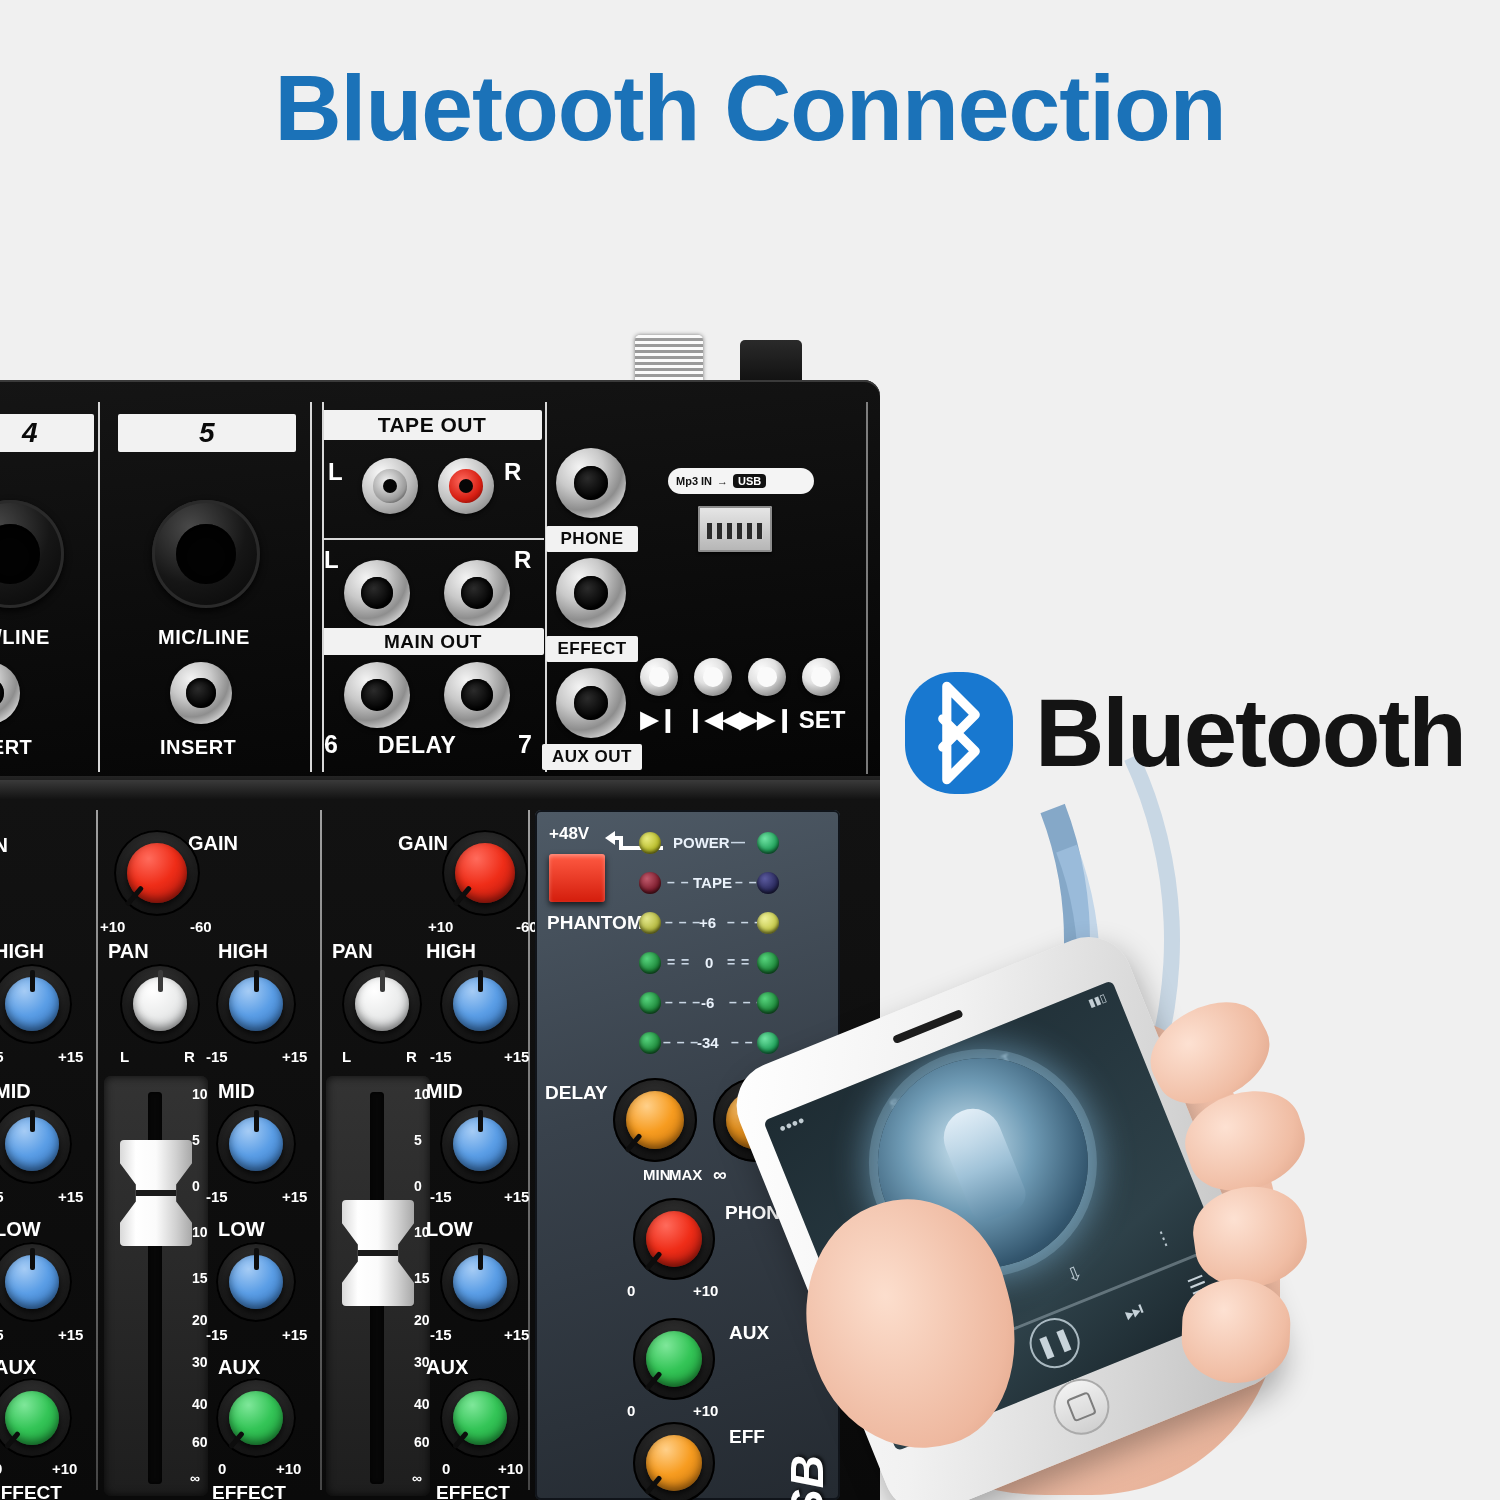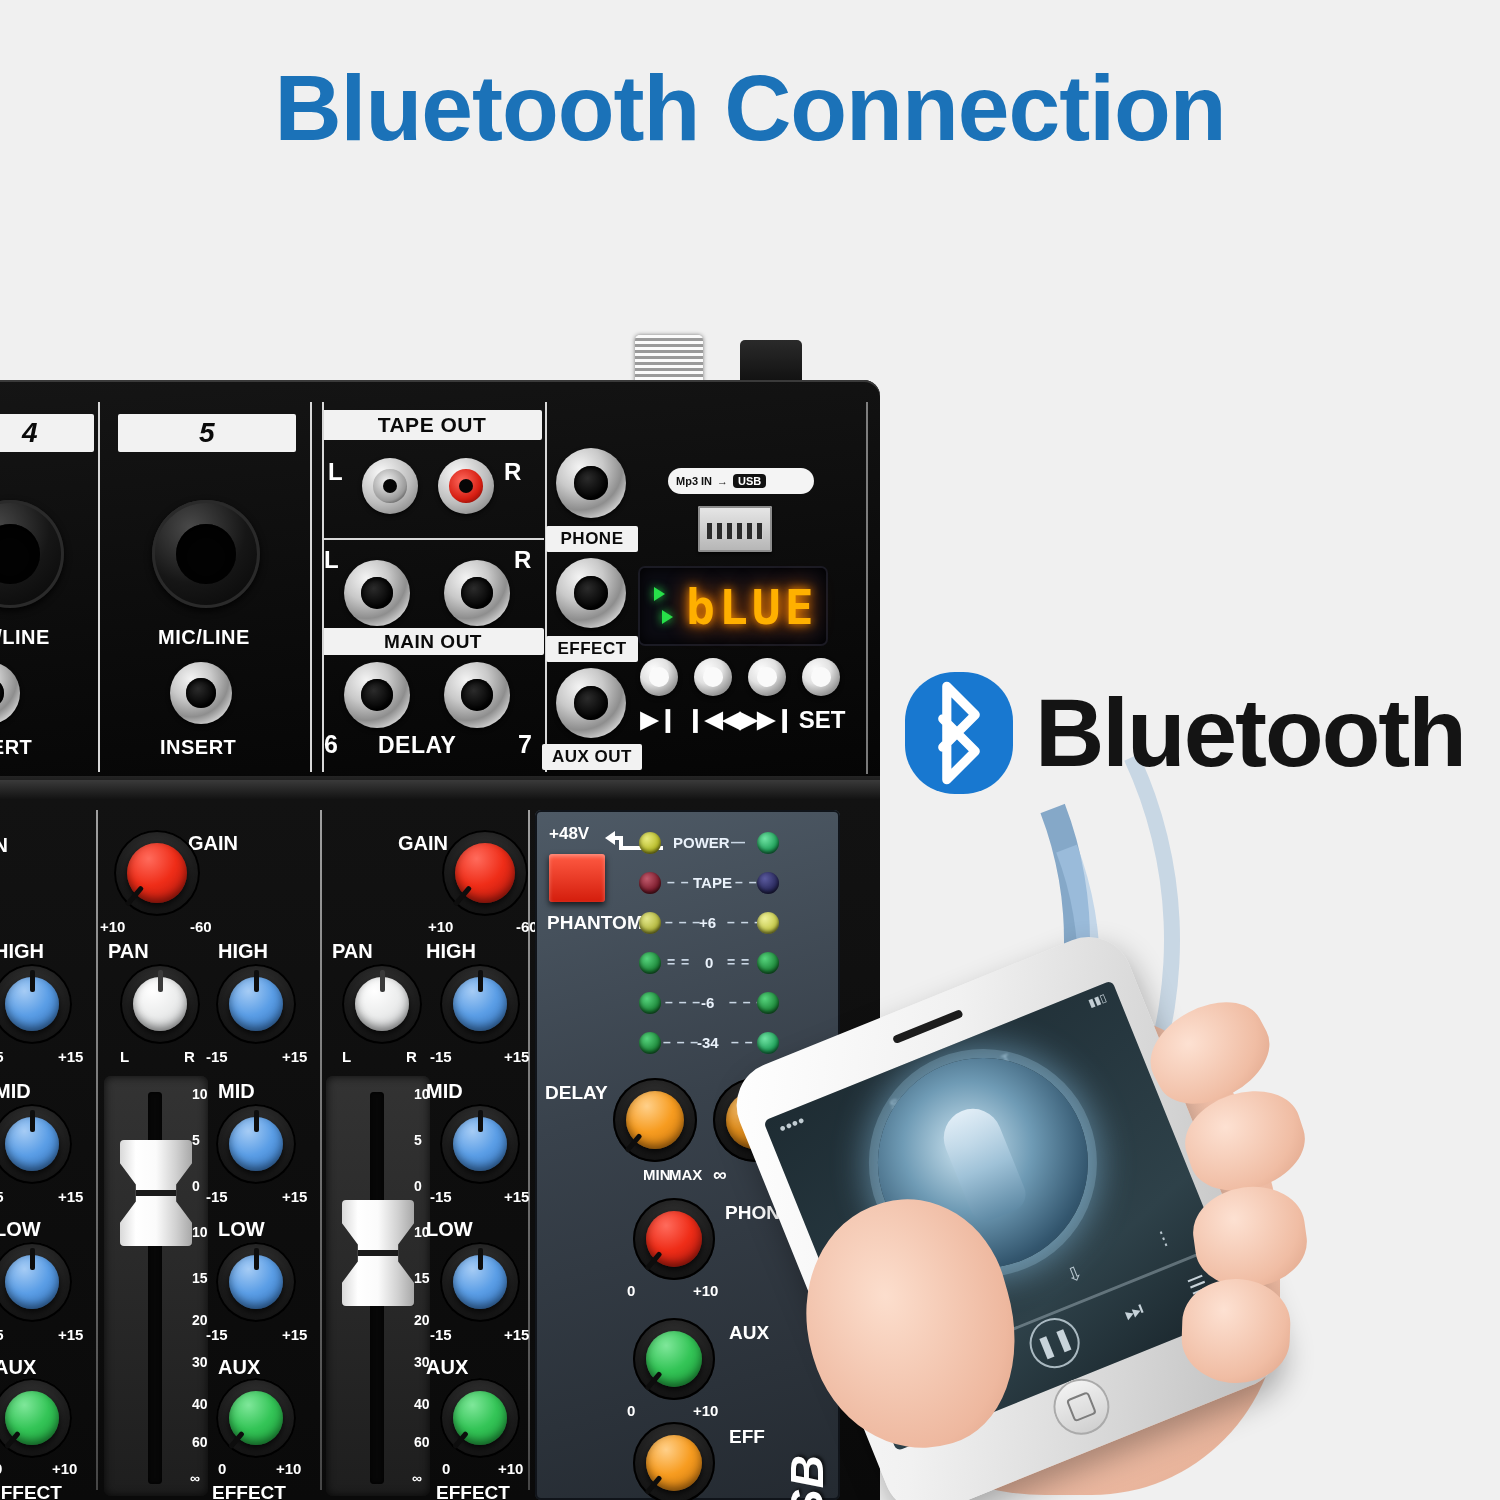--- a/index.html
+++ b/index.html
@@ -298,25 +298,20 @@
     <div class="trs" style="left:576px;top:288px;width:70px;height:70px;"></div>
     <div class="wlabel" style="left:562px;top:364px;width:100px;height:26px;font-size:17px;">AUX OUT</div>
 
     <div id="mp3-pill" style="left:688px;top:88px;width:146px;height:26px;">
       <span>Mp3 IN</span>
       <span>→</span>
       <span id="usb-chip">USB</span>
     </div>
     <div id="usb-port" style="left:718px;top:126px;width:74px;height:46px;"></div>
 
-    <div style="position:absolute;left:660px;top:188px;width:186px;height:76px;background:#0b0b12;border-radius:5px;box-shadow:inset 0 0 14px #000,0 0 0 2px #1b1b24;">
-      <div class="grn-arrow" style="left:14px;top:19px;"></div>
-      <div class="grn-arrow" style="left:22px;top:42px;"></div>
-      <div class="seg" style="position:absolute;left:46px;top:11px;font-size:48px;letter-spacing:4px;">bLUE</div>
-    </div>
 
     <div class="pbtn" style="left:660px;top:278px;width:38px;height:38px;"></div>
     <div class="pbtn" style="left:714px;top:278px;width:38px;height:38px;"></div>
     <div class="pbtn" style="left:768px;top:278px;width:38px;height:38px;"></div>
     <div class="pbtn" style="left:822px;top:278px;width:38px;height:38px;"></div>
     <div class="pglyph" style="left:652px;top:326px;width:54px;">▶❙</div>
     <div class="pglyph" style="left:704px;top:326px;width:58px;">❙◀◀</div>
     <div class="pglyph" style="left:758px;top:326px;width:58px;">▶▶❙</div>
     <div class="pglyph" style="left:814px;top:326px;width:56px;font-size:24px;">SET</div>
 

